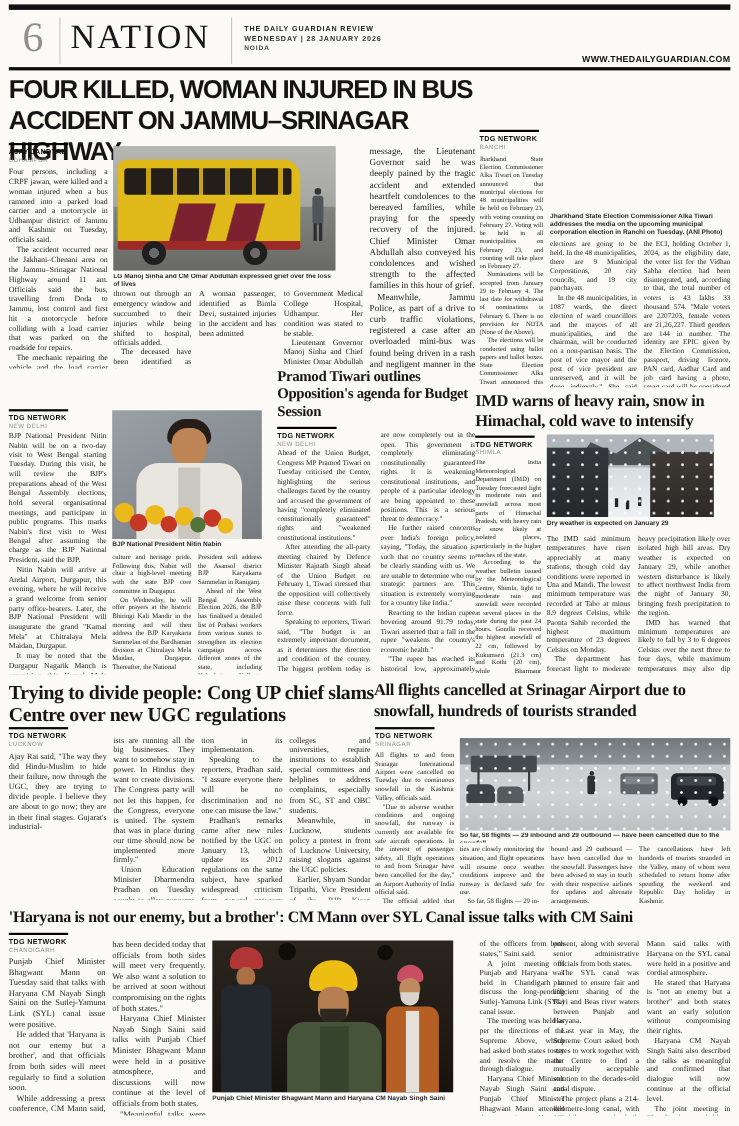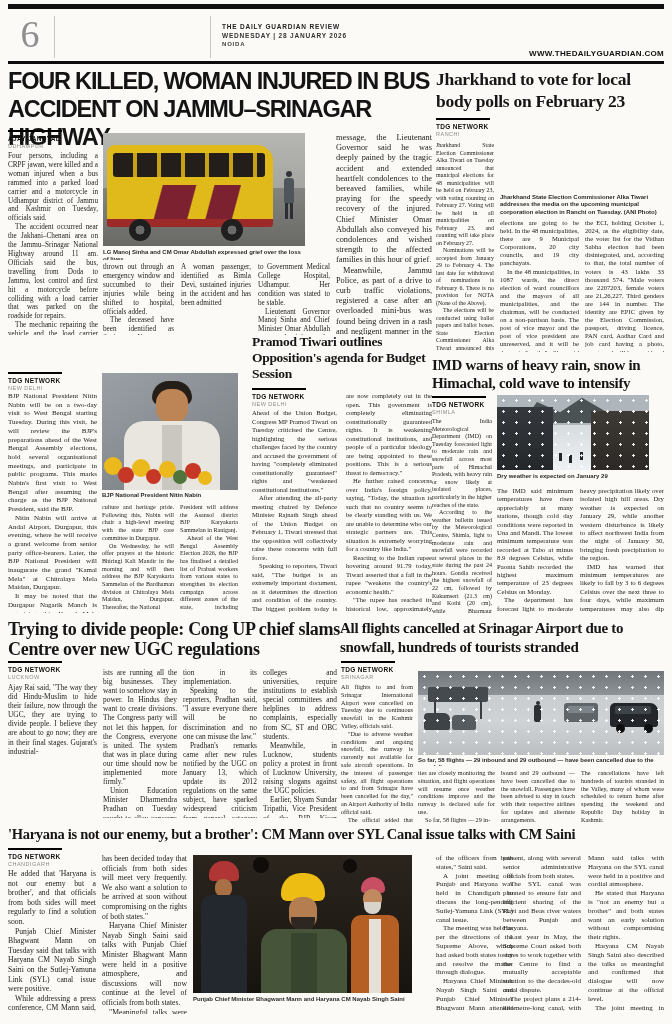--- a/index.html
+++ b/index.html
@@ -53,20 +53,21 @@
     font:700 9px/22px "DejaVu Sans", sans-serif; letter-spacing:0.5px; }
 </style>
 </head>
 <body>
 
 <div class="page">
 
   <div class="topbar"></div>
   <div class="pagenum">6</div>
   <div class="vrule" style="left:54px;top:16px;height:42px;"></div>
+  <div class="nation">NATION</div>
   <div class="vrule" style="left:210px;top:16px;height:42px;"></div>
   <div class="mast">
     <div class="m1">THE DAILY GUARDIAN REVIEW</div>
     <div class="m2">WEDNESDAY | 28 JANUARY 2026</div>
     <div class="m3">NOIDA</div>
   </div>
   <div class="site">WWW.THEDAILYGUARDIAN.COM</div>
   <div class="mainrule"></div>
 
   <div class="hl-sans" style="left:8px;top:67px;width:436px;font-size:23.5px;line-height:28px;">FOUR KILLED, WOMAN INJURED IN BUS ACCIDENT ON JAMMU–SRINAGAR HIGHWAY</div>
@@ -104,21 +105,20 @@
     </div>
   <div class="bt fs-bus" style="left:258px;top:263px;width:72px;height:72px;">
       <p>to Government Medical College Hospital, Udhampur. Her condition was stated to be stable.</p>
       <p>Lieutenant Governor Manoj Sinha and Chief Minister Omar Abdullah expressed grief over the loss of lives. In a condolence</p>
     </div>
   <div class="bt fs-bus5" style="left:336px;top:133px;width:96px;height:202px;">
       <p>message, the Lieutenant Governor said he was deeply pained by the tragic accident and extended heartfelt condolences to the bereaved families, while praying for the speedy recovery of the injured. Chief Minister Omar Abdullah also conveyed his condolences and wished strength to the affected families in this hour of grief.</p>
       <p>Meanwhile, Jammu Police, as part of a drive to curb traffic violations, registered a case after an overloaded mini-bus was found being driven in a rash and negligent manner in the Jhajjar Kotli area. A police spokesman said the vehicle was violating traffic norms and posed a serious threat to passengers and other road users.</p>
     </div>
 
-  <div class="hl-serif" style="left:436px;top:68px;width:228px;font-size:17.5px;line-height:22px;">Jharkhand to vote for local body polls on February 23</div>
   <div class="byline" style="left:436px;top:118px;">
     <div class="rule"></div>
     <div class="net">TDG NETWORK</div>
     <div class="loc">RANCHI</div>
   </div>
   <div class="bt fs-jh1" style="left:436px;top:142px;width:58px;height:210px;">
       <p>Jharkhand State Election Commissioner Alka Tiwari on Tuesday announced that municipal elections for 48 municipalities will be held on February 23, with voting counting on February 27. Voting will be held in all municipalities on February 23, and counting will take place on February 27.</p>
       <p>Nominations will be accepted from January 29 to February 4. The last date for withdrawal of nominations is February 6. There is no provision for NOTA (None of the Above).</p>
       <p>The elections will be conducted using ballot papers and ballot boxes. State Election Commissioner Alka Tiwari announced this at a press conference on Tuesday. Alka Tiwari said, "The election will be held in 48 municipalities, and general</p>
     </div>
@@ -275,22 +275,22 @@
       <p>The cancellations have left hundreds of tourists stranded in the Valley, many of whom were scheduled to return home after spending the weekend and Republic Day holiday in Kashmir.</p>
     </div>
 
   <div class="hl-serif" style="left:8px;top:826px;width:656px;font-size:14.5px;line-height:17px;white-space:nowrap;">'Haryana is not our enemy, but a brother': CM Mann over SYL Canal issue talks with CM Saini</div>
   <div class="byline" style="left:8px;top:848px;">
     <div class="rule"></div>
     <div class="net">TDG NETWORK</div>
     <div class="loc">CHANDIGARH</div>
   </div>
   <div class="bt fs-syl1" style="left:8px;top:869px;width:88px;height:145px;">
+      <p>Punjab Chief Minister Bhagwant Mann on Tuesday said that talks with Haryana CM Nayab Singh Saini on the Sutlej-Yamuna Link (SYL) canal issue were positive.</p>
       <p>He added that 'Haryana is not our enemy but a brother', and that officials from both sides will meet regularly to find a solution soon.</p>
-      <p>Punjab Chief Minister Bhagwant Mann on Tuesday said that talks with Haryana CM Nayab Singh Saini on the Sutlej-Yamuna Link (SYL) canal issue were positive.</p>
       <p>While addressing a press conference, CM Mann said, "The talks were held in a positive atmosphere. This issue has been pending for a long time. Haryana is not our enemy, but a brother. It</p>
     </div>
   <div class="bt fs-syl1" style="left:102px;top:854px;width:85px;height:160px;">
       <p>has been decided today that officials from both sides will meet very frequently. We also want a solution to be arrived at soon without compromising on the rights of both states."</p>
       <p>Haryana Chief Minister Nayab Singh Saini said talks with Punjab Chief Minister Bhagwant Mann were held in a positive atmosphere, and discussions will now continue at the level of officials from both states.</p>
       <p>"Meaningful talks were held in a positive atmosphere today. We have decided that the talks will be taken forward on the level</p>
     </div>
   <div class="photo" style="left:193px;top:855px;width:219px;height:138px;background:linear-gradient(#2b251e,#17130e);">
     <i style="left:60px;top:2px;width:16px;height:16px;background:#0f0c09;border-radius:50%;"></i>
     <i style="left:150px;top:4px;width:14px;height:14px;background:#0f0c09;border-radius:50%;"></i>

